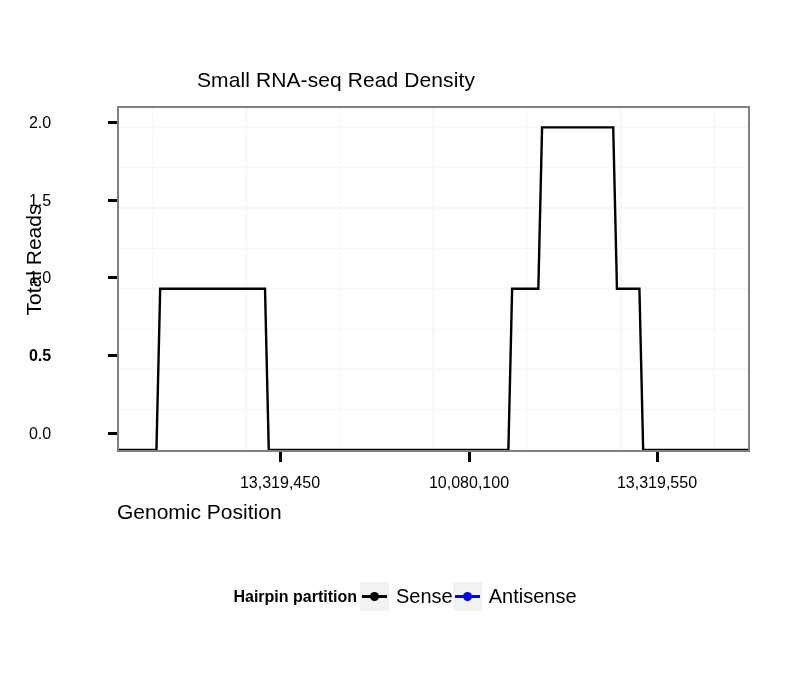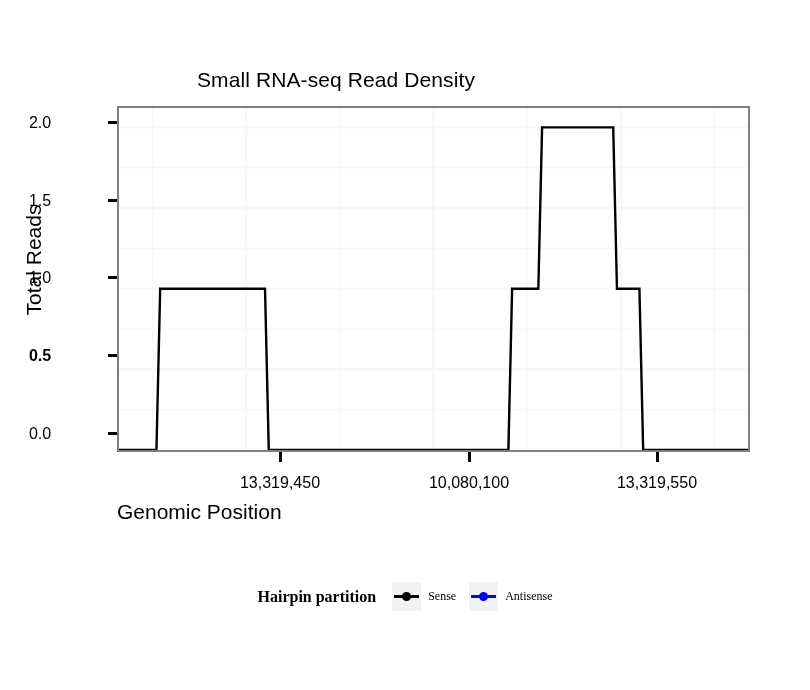--- a/index.html
+++ b/index.html
@@ -107,22 +107,20 @@
 
   
   #legend {
     position: absolute;
     left: 0;
     top: 582px;
     width: 810px;
     display: flex;
     align-items: center;
     justify-content: center;
-    gap: 13px;
-    font-family: Liberation Serif, serif;
   }
   #legend-title {
     font-size: 16px;
     font-weight: bold;
     color: #000000;
     margin-right: 3px;
   }
   .legend-entry {
     display: flex;
     align-items: center;
@@ -144,21 +142,21 @@
   }
   .legend-key .key-dot {
     position: absolute;
     left: 10px;
     top: 10px;
     width: 9px;
     height: 9px;
     border-radius: 50%;
   }
   .legend-label {
-    font-size: 12px;
+    font-size: 20px;
     color: #000000;
     white-space: nowrap;
   }
 </style>
 </head>
 <body>
 
 <div id="figure">
 
   <div id="chart-title">Small RNA-seq Read Density</div>

